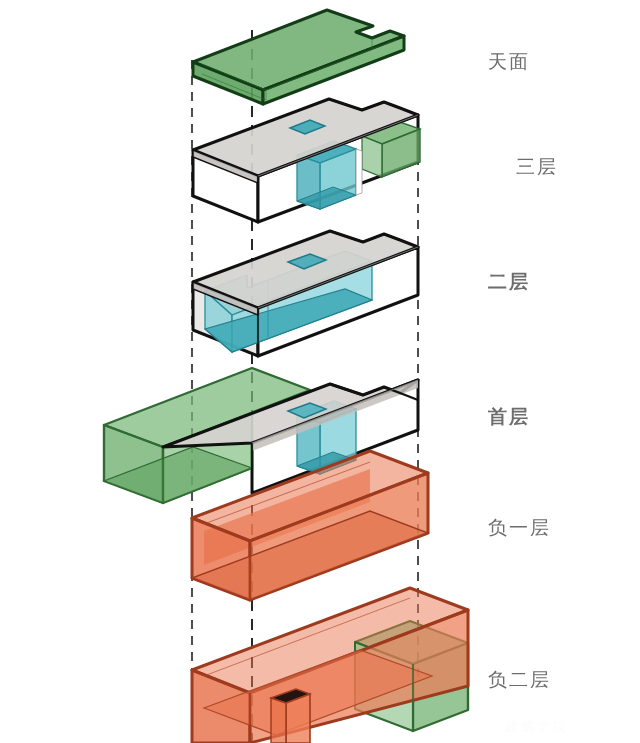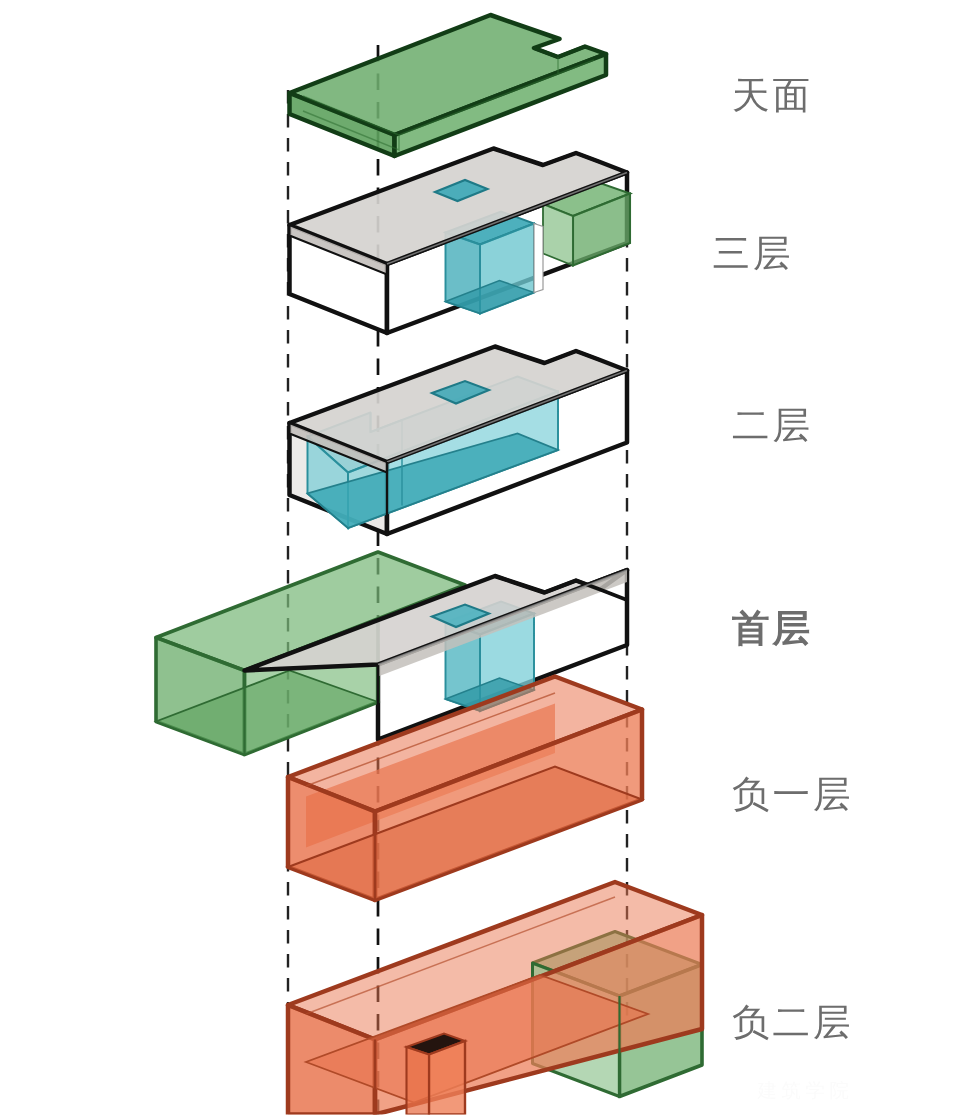--- a/index.html
+++ b/index.html
@@ -26,21 +26,21 @@
     position: absolute;
     left: 0;
     top: 0;
     width: 640px;
     height: 743px;
     display: block;
   }
   .floor-label {
     position: absolute;
     font-family: "Liberation Sans", "DejaVu Sans", sans-serif;
-    font-size: 25px;
+    font-size: 19px;
     letter-spacing: 2px;
     color: #6d6d6d;
     white-space: nowrap;
     line-height: 1;
   }
   .watermark {
     position: absolute;
     font-family: "Liberation Sans", "DejaVu Sans", sans-serif;
     font-size: 13px;
     color: #fbfbfb;
@@ -206,24 +206,24 @@
 
       <polyline points="250,693 250,743" fill="none" stroke="#9e3a1e" stroke-width="1.6"></polyline>
       <polyline points="413,664 413,731" fill="none" stroke="#2f6b33" stroke-width="1.4"></polyline>
       <polyline points="204,676 410,598" fill="none" stroke="#b04a28" stroke-width="1" opacity="0.65"></polyline>
     </g>
   </svg>
 
   <div class="floor-label" style="left:488px; top:52px;">
     <span>天面</span>
   </div>
-  <div class="floor-label" style="left:475px; top:157px;">
+  <div class="floor-label" style="left:516px; top:157px;">
     <span>三层</span>
   </div>
-  <div class="floor-label" style="left:488px; top:272px;">
+  <div class="floor-label" style="left:488px; top:272px;font-weight:bold;">
     <span>二层</span>
   </div>
   <div class="floor-label" style="left:488px; top:407px;font-weight:bold;">
     <span>首层</span>
   </div>
   <div class="floor-label" style="left:488px; top:670px;">
     <span>负二层</span>
   </div>
   <div class="floor-label" style="left:488px; top:518px;">
     <span>负一层</span>

